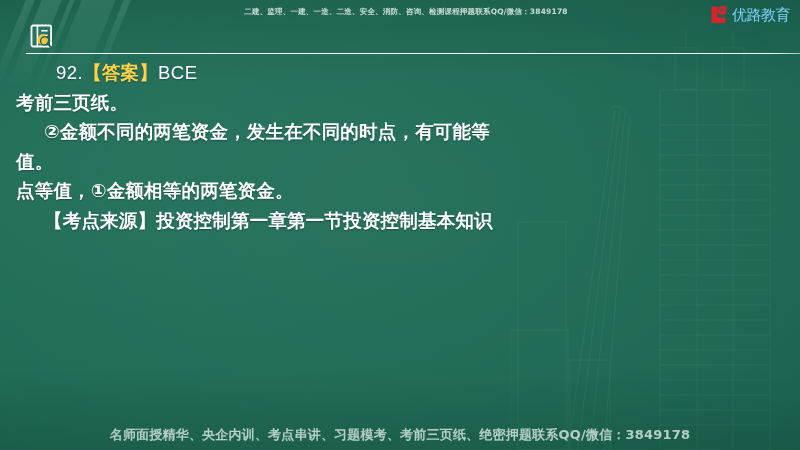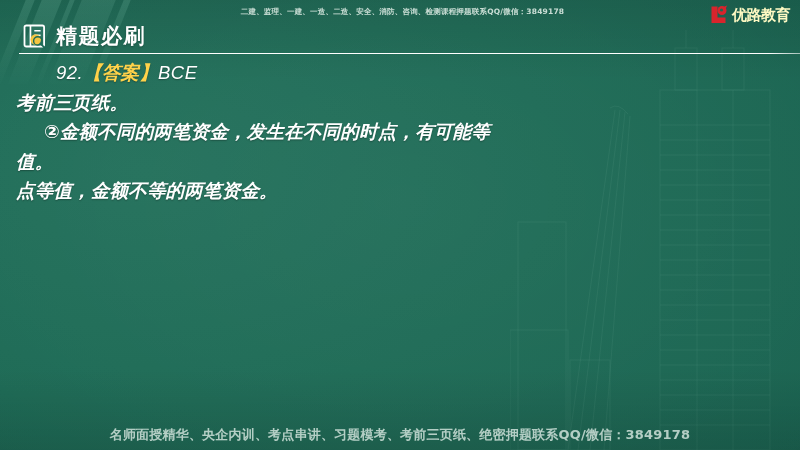--- a/index.html
+++ b/index.html
@@ -57,21 +57,21 @@
     right: 0; bottom: 0;
     width: 290px; height: 420px;
     opacity: 0.30;
     pointer-events: none;
   }
   .skyline svg { display:block; width:100%; height:100%; }
 
   
   .header {
     position: absolute;
-    left: 5px; top: 0; right: 0;
+    left: 12px; top: 0; right: 0;
     height: 55px;
   }
   .banner-text {
     position: absolute;
     left: 0; right: 0; top: 7px;
     text-align: center;
     font-size: 7.5px;
     letter-spacing: 0.2px;
     color: #d8e8e0;
     opacity: 0.92;
@@ -85,22 +85,22 @@
     align-items: center;
     gap: 3px;
   }
   .brand-mark {
     width: 20px; height: 20px;
     position: relative;
     display: block;
   }
   .brand-text {
     font-size: 15px;
-    font-weight: 700;
-    color: #fef9c3;
+    font-weight: 400;
+    color: #7dd3fc;
     letter-spacing: -0.5px;
     font-family: "DejaVu Sans", "Liberation Sans", sans-serif;
     line-height: 1;
     text-align: center;
   }
   .title-row {
     position: absolute;
     left: 16px; top: 22px;
     display: flex;
     align-items: center;
@@ -122,21 +122,20 @@
     height: 1.4px;
     background: linear-gradient(to right, #ffffff 0%, #ffffff 96%, rgba(255,255,255,0.6) 100%);
   }
 
   
   .content {
     position: absolute;
     left: 16px;
     top: 58px;
     width: 600px;
-    font-style: italic;
   }
   .line {
     color: #ffffff;
     font-size: 18.5px;
     line-height: 29.5px;
     font-weight: 700;
     letter-spacing: 0.2px;
     white-space: nowrap;
     font-family: "DejaVu Sans", "Liberation Sans", sans-serif;
     text-shadow: 0 1px 1.5px rgba(0,0,0,0.30);
@@ -243,29 +242,29 @@
         <svg viewBox="0 0 40 40" xmlns="http://www.w3.org/2000/svg">
           <rect x="5" y="5" width="28" height="30" rx="2.5" fill="none" stroke="#ffffff" stroke-width="2.6"></rect>
           <line x1="13.5" y1="5" x2="13.5" y2="35" stroke="#ffffff" stroke-width="2.4"></line>
           <line x1="19" y1="12.5" x2="28" y2="12.5" stroke="#ffffff" stroke-width="2.2"></line>
           <line x1="19" y1="19" x2="28" y2="19" stroke="#ffffff" stroke-width="2.2"></line>
           <circle cx="21" cy="25" r="7.5" fill="#f5c542"></circle>
           <circle cx="24" cy="27" r="6" fill="none" stroke="#1d6a56" stroke-width="2"></circle>
           <line x1="28.5" y1="31.5" x2="34" y2="37" stroke="#1d6a56" stroke-width="2.4" stroke-linecap="round"></line>
         </svg>
       </span>
-      <span class="title-text">精题必刷</span>
     </div>
 
     <div class="rule"></div>
   </div>
 
   <div class="content" id="content">
       <div class="line indent1"><span class="ascii">92.</span><span class="hl">【答案】</span><span class="ascii">BCE</span></div>
       <div class="line flush"><span>考前三页纸。</span></div>
       <div class="line indent2"><span>②金额不同的两笔资金，发生在不同的时点，有可能等</span></div>
       <div class="line flush"><span>值。</span></div>
-      <div class="line flush"><span>点等值，金额不等的两笔资金。</span></div>
+      <div class="line flush"><span>点等值，①金额相等的两笔资金。</span></div>
+      <div class="line indent2"><span>【考点来源】投资控制第一章第一节投资控制基本知识</span></div>
     </div>
 
   <div class="footer-text">名师面授精华、央企内训、考点串讲、习题模考、考前三页纸、绝密押题联系QQ/微信：3849178</div>
 
 </div>
 
 </body></html>

